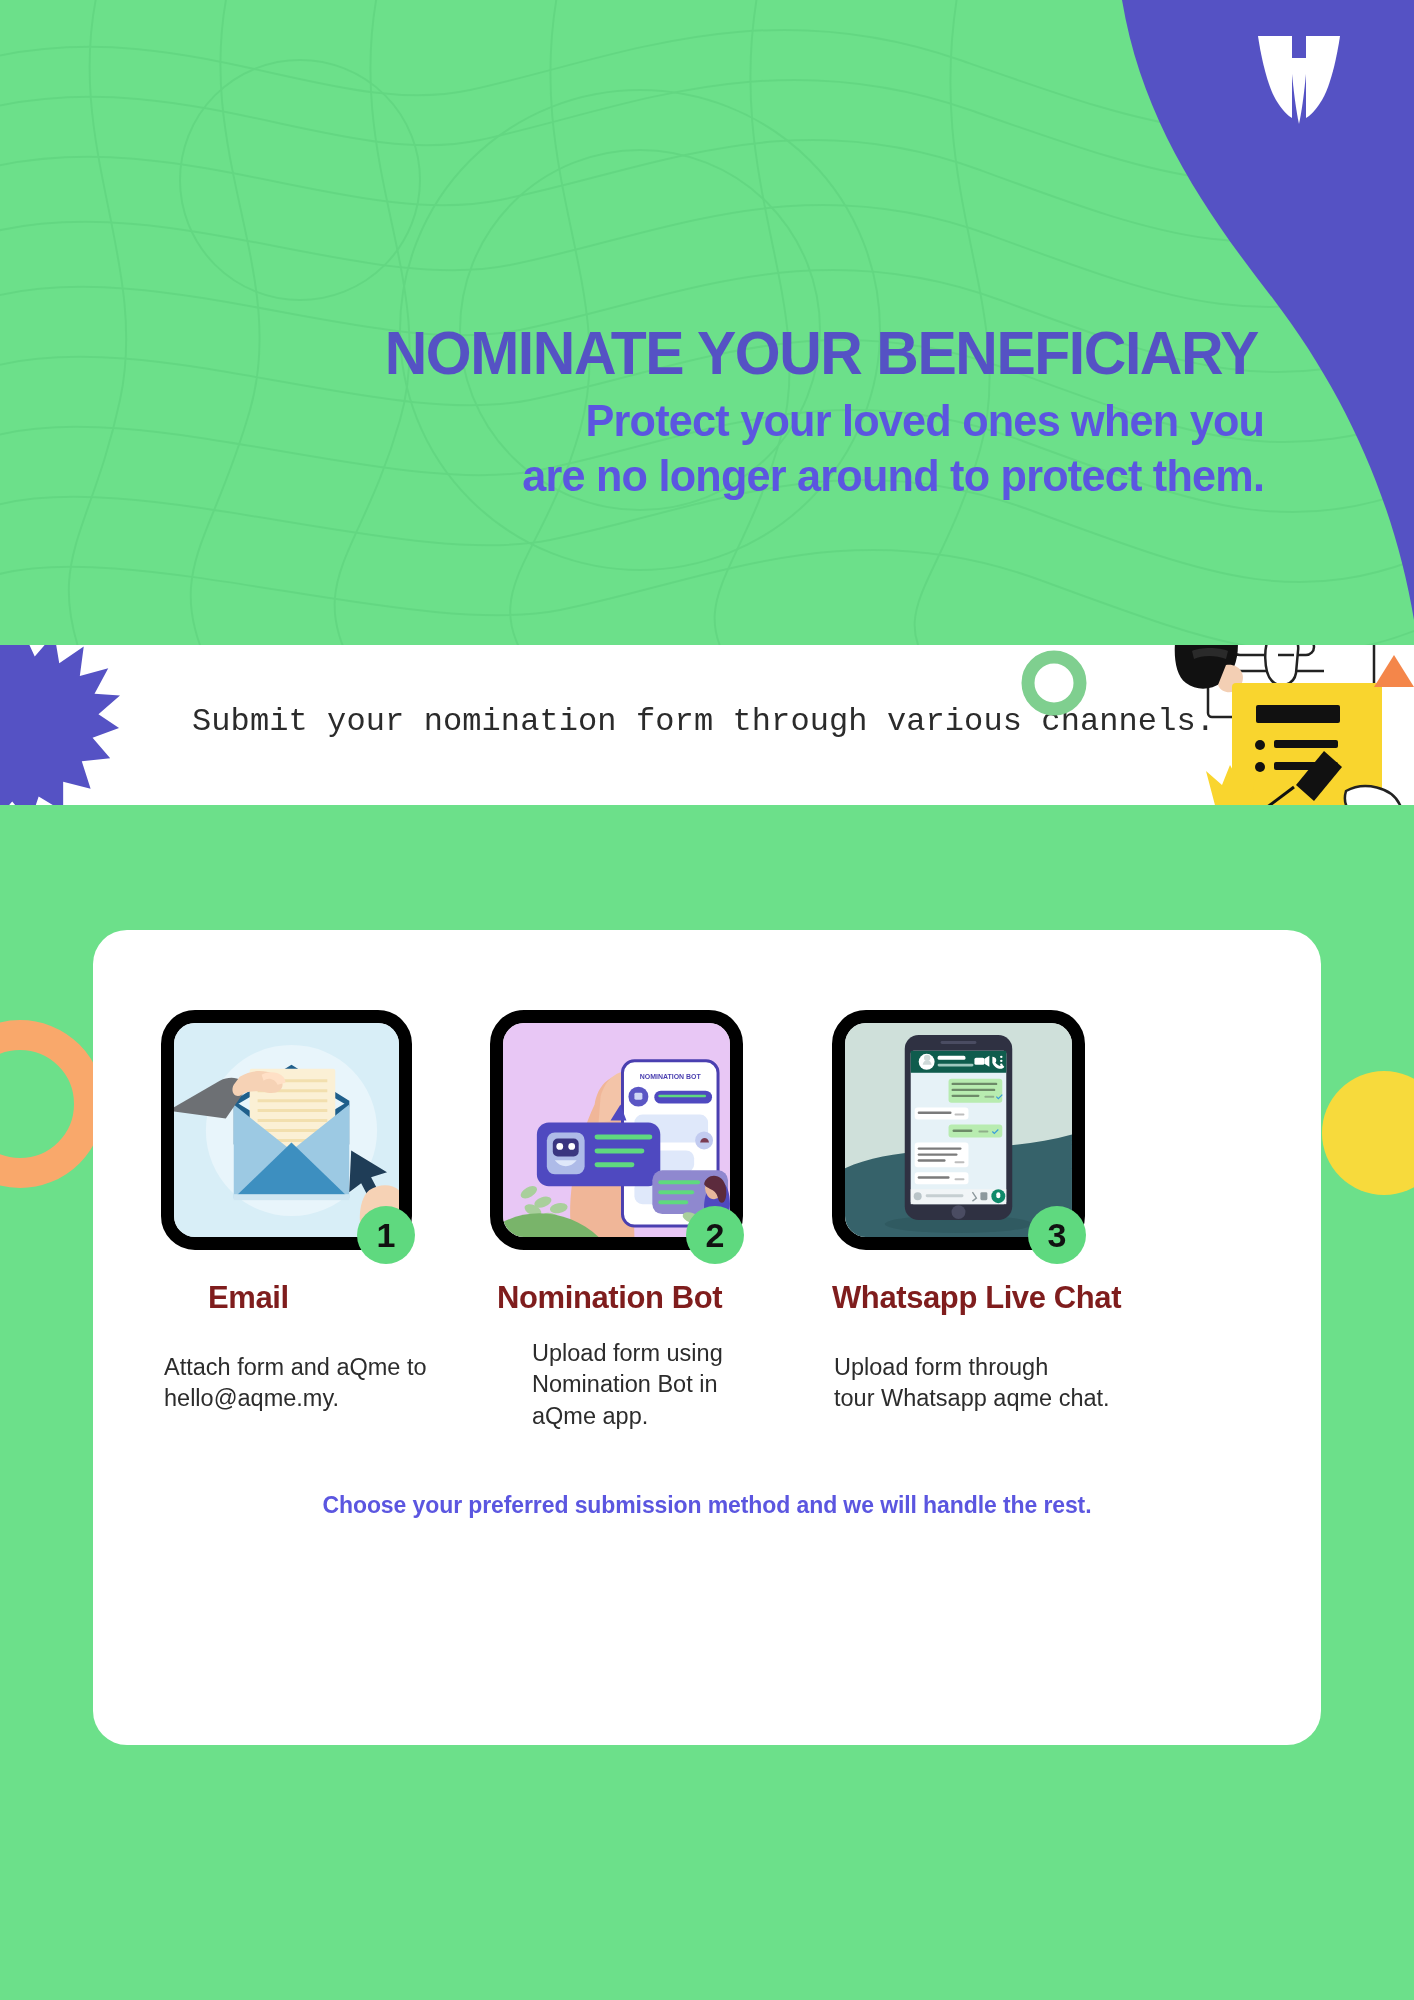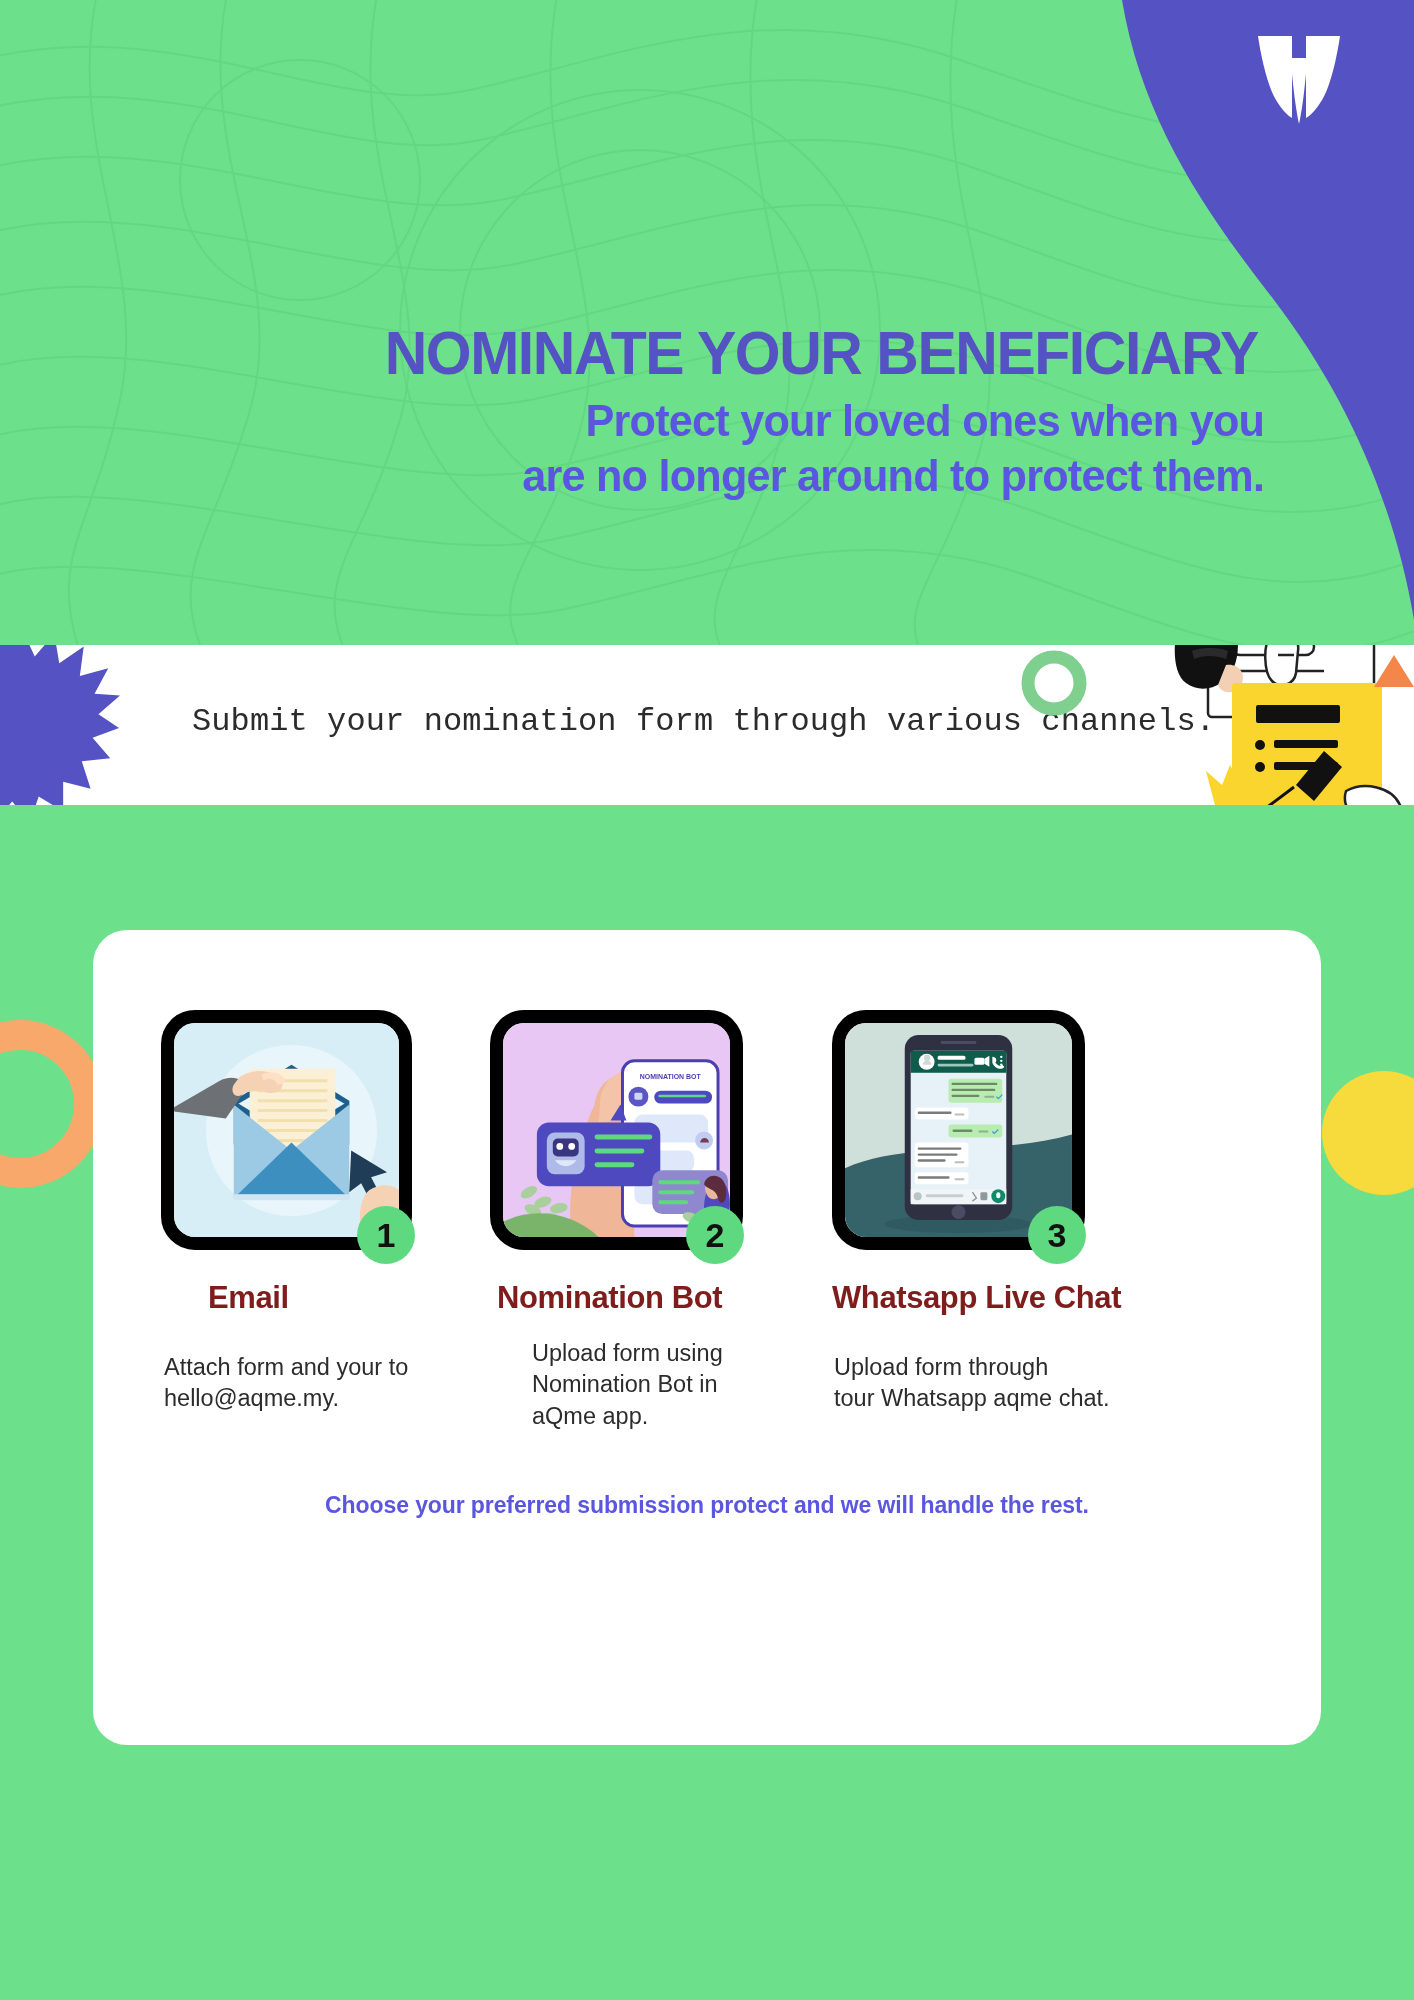--- a/index.html
+++ b/index.html
@@ -310,21 +310,21 @@
 
                 <path d="M178 128 L 214 150 L 198 155 L 208 174 L 198 180 L 188 161 L 176 170 Z" fill="#1f3d57"></path>
 
                 <path d="M196 168 C 212 158, 230 164, 232 180 L 232 215 L 190 215 C 184 200, 186 176, 196 168 Z" fill="#f6d2b5"></path>
               </svg>
             </div>
           </div>
           <div class="badge">1</div>
         </div>
         <div class="ch-title">Email</div>
-        <div class="ch-desc">Attach form and your to
+        <div class="ch-desc">Attach form and aQme to
 hello@aqme.my.</div>
       </div>
 
       <div class="col c2">
         <div class="thumb-wrap">
           <div class="thumb">
             <div class="ill">
               <svg viewBox="0 0 228 215">
                 <rect width="228" height="215" fill="#e8c7f5"></rect>
 
@@ -455,16 +455,16 @@
               </svg>
             </div>
           </div>
           <div class="badge">3</div>
         </div>
         <div class="ch-title">Whatsapp Live Chat</div>
         <div class="ch-desc">Upload form through
 tour Whatsapp aqme chat.</div>
       </div>
 
-      <div class="footnote">Choose your preferred submission protect and we will handle the rest.</div>
+      <div class="footnote">Choose your preferred submission method and we will handle the rest.</div>
     </div>
   </div>
 </div>
 
 </body></html>

